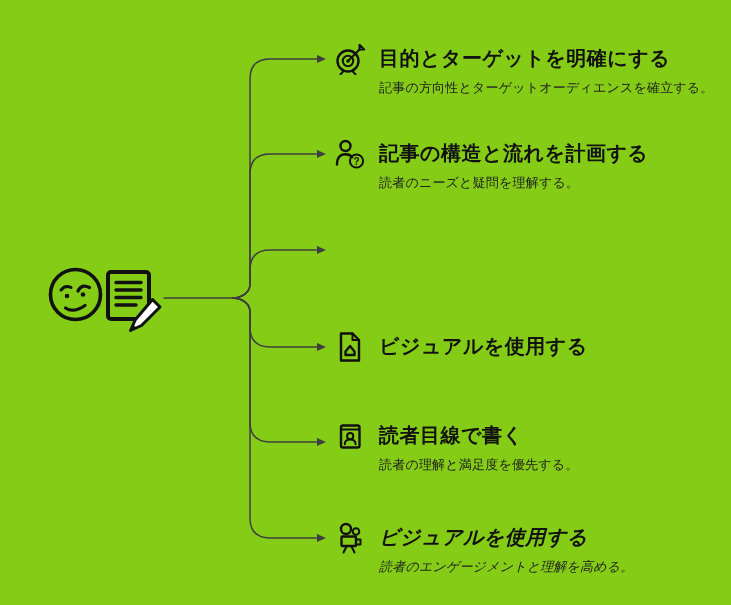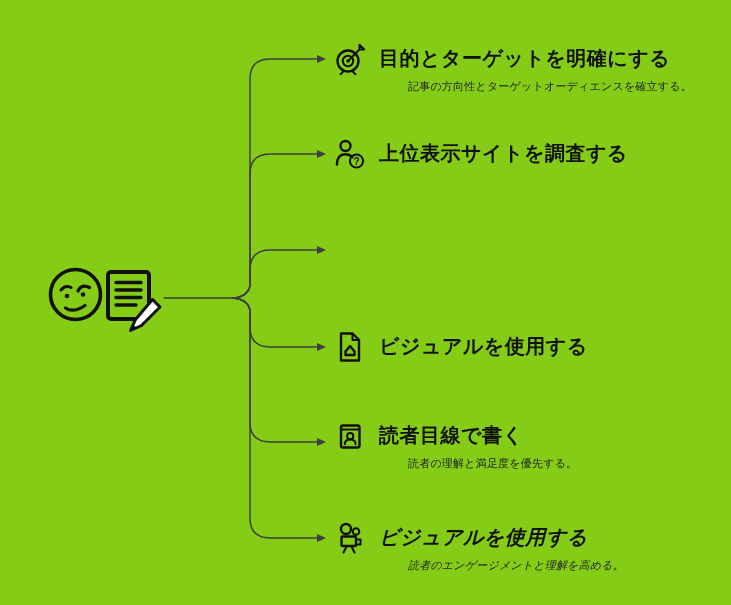--- a/index.html
+++ b/index.html
@@ -5,21 +5,21 @@
   html,body{margin:0;padding:0;background:#ffffff;}
   body{font-family:"Liberation Sans","DejaVu Sans",sans-serif;}
   .canvas{position:relative;width:731px;height:605px;background:#84cc16;overflow:hidden;}
   .connectors{position:absolute;left:0;top:0;}
   .center-icon{position:absolute;}
   .node{position:absolute;display:flex;align-items:flex-start;}
   .node-icon{width:32px;height:32px;flex:0 0 32px;margin-top:1px;}
   .node-icon svg{display:block;}
   .node-text{margin-left:13px;}
   .node-title{font-size:20px;font-weight:700;color:#121212;line-height:33px;white-space:nowrap;letter-spacing:0.5px;}
-  .node-desc{font-size:11px;font-weight:400;color:#222222;margin-top:4px;white-space:nowrap;letter-spacing:0.2px;margin-left:29px;}
+  .node-desc{font-size:13px;font-weight:400;color:#222222;margin-top:4px;white-space:nowrap;letter-spacing:0.2px;}
   .ic{stroke:#111111;stroke-width:2;fill:none;stroke-linecap:round;stroke-linejoin:round;}
   .ic-thick{stroke:#111111;stroke-width:2.4;fill:none;stroke-linecap:round;stroke-linejoin:round;}
   .ic-fill{fill:#111111;stroke:none;}
   .ic-white{fill:#ffffff;stroke:#111111;stroke-width:2;stroke-linejoin:round;}
   .conn{stroke:#3f3f3f;stroke-width:1.5;fill:none;stroke-linecap:round;}
   .arrow{fill:#3f3f3f;stroke:none;}
 </style>
 </head>
 <body>
 
@@ -80,21 +80,22 @@
   <div class="node" style="left:334px;top:137px;">
     <div class="node-icon">
       <svg width="32" height="32" viewBox="0 0 32 32">
         <circle class="ic-thick" cx="11.5" cy="8" r="5"></circle>
         <path class="ic-thick" d="M3,26.5 C3,18.5 7,16.3 11.5,16.3 C14.7,16.3 16.8,17.4 18.2,19.3"></path>
         <circle class="ic" cx="22.5" cy="23" r="6.6"></circle>
         <text x="22.5" y="26.6" font-size="10" font-weight="bold" text-anchor="middle" fill="#111" font-family="Liberation Sans, sans-serif">?</text>
       </svg>
     </div>
     <div class="node-text">
-      <div class="node-title">上位表示サイトを調査する</div>
+      <div class="node-title">記事の構造と流れを計画する</div>
+      <div class="node-desc">読者のニーズと疑問を理解する。</div>
     </div>
   </div>
 
 
   <div class="node" style="left:334px;top:330px;">
     <div class="node-icon">
       <svg width="32" height="32" viewBox="0 0 32 32">
         <path class="ic-thick" d="M7,2.5 H18.5 L25,9 V29.5 H7 Z"></path>
         <path class="ic" d="M18.5,2.5 V9 H25"></path>
         <path class="ic-thick" d="M11.5,20.5 L16,15 L20.5,20.5 V24 H11.5 Z"></path>

